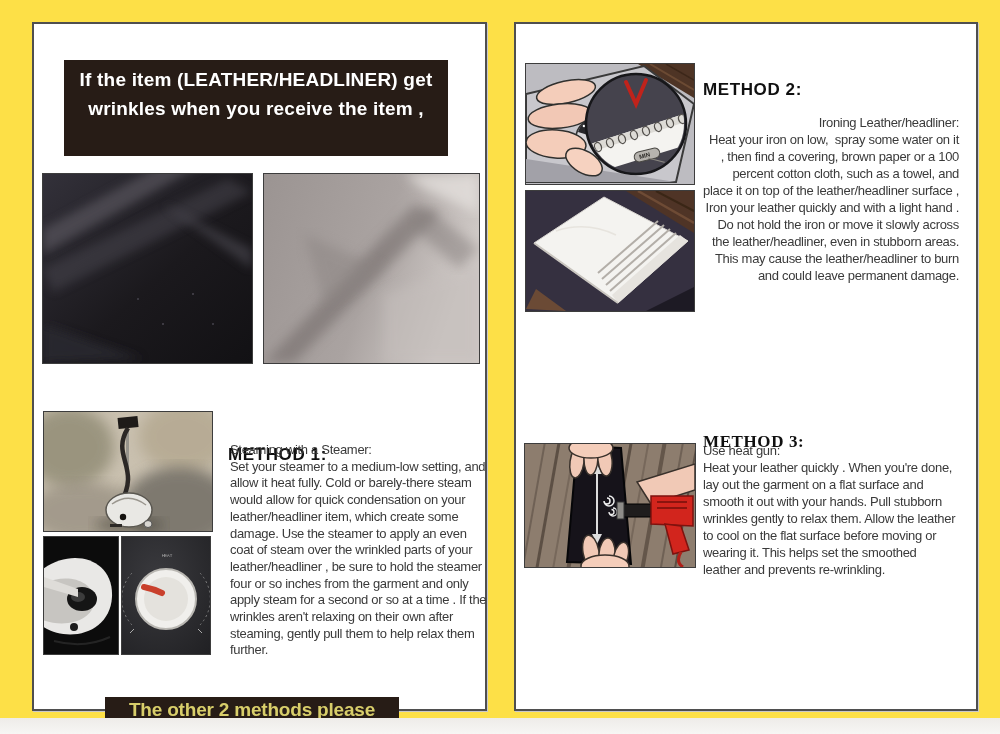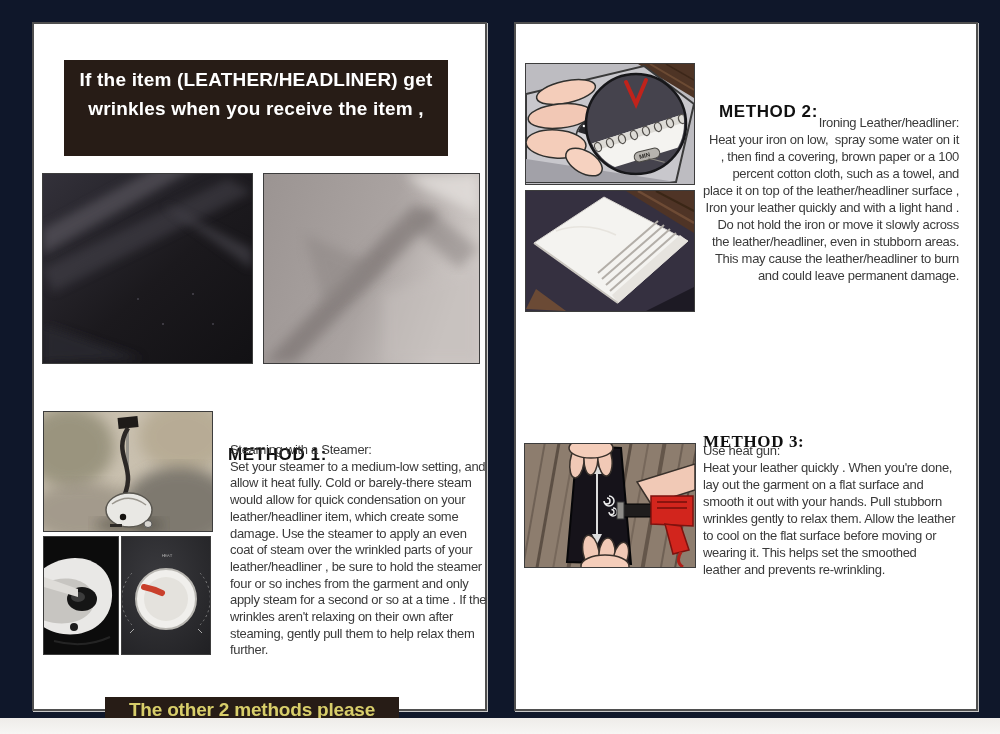--- a/index.html
+++ b/index.html
@@ -1,18 +1,18 @@
 <!DOCTYPE html>
 <html><head>
 <meta charset="utf-8">
 <style>
   * { margin:0; padding:0; box-sizing:border-box; }
   html,body { width:1000px; height:734px; background:#ffffff; overflow:hidden;
               font-family:"Liberation Sans", sans-serif; }
-  .page { position:relative; width:1000px; height:734px; background:#0f172a; }
+  .page { position:relative; width:1000px; height:734px; background:#fde047; }
 
   .panel { position:absolute; top:22px; height:689px; background:#ffffff;
            border:2px solid #4f4f4f; box-shadow:1px 1px 0 #c9c9c9; }
   .panel-left  { left:32px;  width:455px; }
   .panel-right { left:514px; width:464px; }
 
   
   .banner { position:absolute; background:#271c16; color:#ffffff; text-align:center; }
   .intro-banner { left:30px; top:36px; width:384px; height:96px;
                   font-size:19px; font-weight:bold; line-height:29px; padding-top:5px;
@@ -34,21 +34,21 @@
   .fig-towel   { left:9px;   top:166px; width:170px; height:122px; }
   .fig-heatgun { left:8px;   top:419px; width:172px; height:125px; }
 
   
   .method-heading { position:absolute; font-size:17px; font-weight:bold; color:#101010;
                     letter-spacing:.6px; }
   .method-body { position:absolute; font-size:13px; color:#3a3a3a; letter-spacing:-.3px;
                  white-space:pre; }
   .m1-heading { left:194px; top:388px;margin-top:33px; }
   .m1-body    { left:196px; top:418px; line-height:16.7px; }
-  .m2-heading { left:187px; top:78px;margin-left:16px; }
+  .m2-heading { left:187px; top:56px; }
   .m2-body    { left:187px; top:90px;  line-height:17px;text-align:right; }
   .m3-heading { left:187px; top:408px;font-family:Liberation Serif, serif; }
   .m3-body    { left:187px; top:418px; line-height:17px; }
 
   .bottom-strip { position:absolute; left:0; top:718px; width:1000px; height:16px;
                   background:linear-gradient(#eeece9,#f7f6f4); }
 </style>
 </head>
 <body>
 

